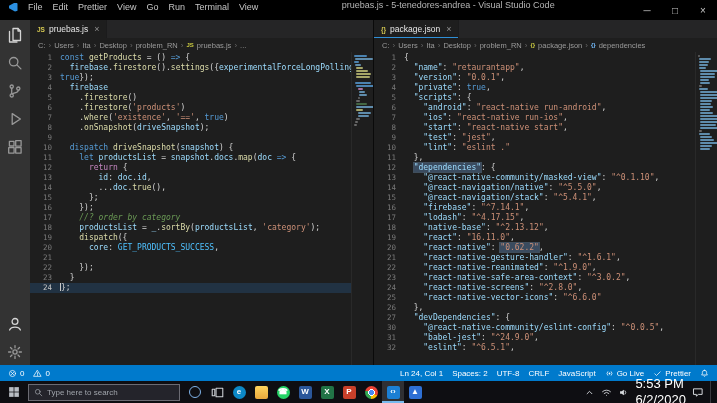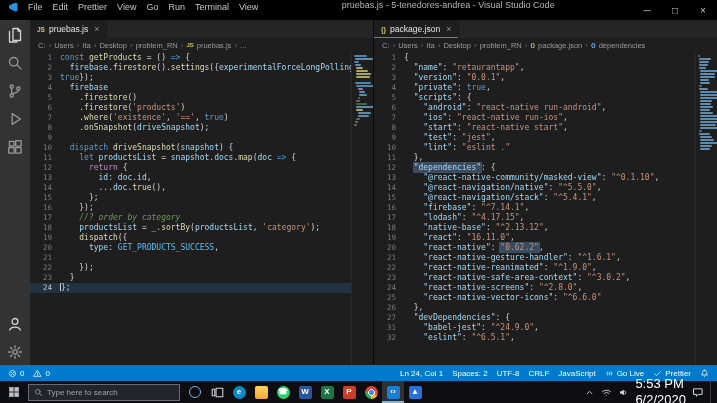--- a/index.html
+++ b/index.html
@@ -211,21 +211,21 @@
               <div class="code-line"><span class="ln">10</span><span class="lt"><span class="tk-pun">  </span><span class="tk-kw">dispatch </span><span class="tk-fn">driveSnapshot</span><span class="tk-pun">(</span><span class="tk-var">snapshot</span><span class="tk-pun">) {</span></span></div>
               <div class="code-line"><span class="ln">11</span><span class="lt"><span class="tk-pun">    </span><span class="tk-kw">let </span><span class="tk-var">productsList</span><span class="tk-pun"> = </span><span class="tk-var">snapshot</span><span class="tk-pun">.</span><span class="tk-var">docs</span><span class="tk-pun">.</span><span class="tk-fn">map</span><span class="tk-pun">(</span><span class="tk-var">doc</span><span class="tk-pun"> </span><span class="tk-kw">=&gt;</span><span class="tk-pun"> {</span></span></div>
               <div class="code-line"><span class="ln">12</span><span class="lt"><span class="tk-pun">      </span><span class="tk-ctl">return</span><span class="tk-pun"> {</span></span></div>
               <div class="code-line"><span class="ln">13</span><span class="lt"><span class="tk-pun">        </span><span class="tk-var">id</span><span class="tk-pun">: </span><span class="tk-var">doc</span><span class="tk-pun">.</span><span class="tk-var">id</span><span class="tk-pun">,</span></span></div>
               <div class="code-line"><span class="ln">14</span><span class="lt"><span class="tk-pun">        ...</span><span class="tk-var">doc</span><span class="tk-pun">.</span><span class="tk-fn">true</span><span class="tk-pun">(),</span></span></div>
               <div class="code-line"><span class="ln">15</span><span class="lt"><span class="tk-pun">      };</span></span></div>
               <div class="code-line"><span class="ln">16</span><span class="lt"><span class="tk-pun">    });</span></span></div>
               <div class="code-line"><span class="ln">17</span><span class="lt"><span class="tk-cmt">    //? order by category</span></span></div>
               <div class="code-line"><span class="ln">18</span><span class="lt"><span class="tk-pun">    </span><span class="tk-var">productsList</span><span class="tk-pun"> = </span><span class="tk-var">_</span><span class="tk-pun">.</span><span class="tk-fn">sortBy</span><span class="tk-pun">(</span><span class="tk-var">productsList</span><span class="tk-pun">, </span><span class="tk-str">'category'</span><span class="tk-pun">);</span></span></div>
               <div class="code-line"><span class="ln">19</span><span class="lt"><span class="tk-pun">    </span><span class="tk-fn">dispatch</span><span class="tk-pun">({</span></span></div>
-              <div class="code-line"><span class="ln">20</span><span class="lt"><span class="tk-pun">      </span><span class="tk-var">type</span><span class="tk-pun">: </span><span class="tk-const">GET_PRODUCTS_SUCCESS</span><span class="tk-pun">,</span></span></div>
+              <div class="code-line"><span class="ln">20</span><span class="lt"><span class="tk-pun">      </span><span class="tk-var">core</span><span class="tk-pun">: </span><span class="tk-const">GET_PRODUCTS_SUCCESS</span><span class="tk-pun">,</span></span></div>
               <div class="code-line"><span class="ln">21</span></div>
               <div class="code-line"><span class="ln">22</span><span class="lt"><span class="tk-pun">    });</span></span></div>
               <div class="code-line"><span class="ln">23</span><span class="lt"><span class="tk-pun">  }</span></span></div>
               <div class="code-line current"><span class="ln">24</span><span class="lt"><span class="caret"></span><span class="tk-pun">};</span></span></div>
             </div>
           <div class="minimap">
               <div class="mm-line" style="margin-left: 2px; width: 13.34px; background: rgb(86, 156, 214);"></div>
               <div class="mm-line" style="margin-left: 3.2px; width: 18px; background: rgb(111, 168, 208);"></div>
               <div class="mm-line" style="margin-left: 2px; width: 4.94px; background: rgb(86, 156, 214);"></div>
               <div class="mm-line" style="margin-left: 3.2px; width: 5.36px; background: rgb(111, 168, 208);"></div>
@@ -300,20 +300,21 @@
               <div class="code-line"><span class="ln">18</span><span class="lt"><span class="tk-pun">    </span><span class="tk-key">"native-base"</span><span class="tk-pun">: </span><span class="tk-str">"^2.13.12"</span><span class="tk-pun">,</span></span></div>
               <div class="code-line"><span class="ln">19</span><span class="lt"><span class="tk-pun">    </span><span class="tk-key">"react"</span><span class="tk-pun">: </span><span class="tk-str">"16.11.0"</span><span class="tk-pun">,</span></span></div>
               <div class="code-line"><span class="ln">20</span><span class="lt"><span class="tk-pun">    </span><span class="tk-key">"react-native"</span><span class="tk-pun">: </span><span class="tk-str word-hl">"0.62.2"</span><span class="tk-pun">,</span></span></div>
               <div class="code-line"><span class="ln">21</span><span class="lt"><span class="tk-pun">    </span><span class="tk-key">"react-native-gesture-handler"</span><span class="tk-pun">: </span><span class="tk-str">"^1.6.1"</span><span class="tk-pun">,</span></span></div>
               <div class="code-line"><span class="ln">22</span><span class="lt"><span class="tk-pun">    </span><span class="tk-key">"react-native-reanimated"</span><span class="tk-pun">: </span><span class="tk-str">"^1.9.0"</span><span class="tk-pun">,</span></span></div>
               <div class="code-line"><span class="ln">23</span><span class="lt"><span class="tk-pun">    </span><span class="tk-key">"react-native-safe-area-context"</span><span class="tk-pun">: </span><span class="tk-str">"^3.0.2"</span><span class="tk-pun">,</span></span></div>
               <div class="code-line"><span class="ln">24</span><span class="lt"><span class="tk-pun">    </span><span class="tk-key">"react-native-screens"</span><span class="tk-pun">: </span><span class="tk-str">"^2.8.0"</span><span class="tk-pun">,</span></span></div>
               <div class="code-line"><span class="ln">25</span><span class="lt"><span class="tk-pun">    </span><span class="tk-key">"react-native-vector-icons"</span><span class="tk-pun">: </span><span class="tk-str">"^6.6.0"</span></span></div>
               <div class="code-line"><span class="ln">26</span><span class="lt"><span class="tk-pun">  },</span></span></div>
               <div class="code-line"><span class="ln">27</span><span class="lt"><span class="tk-pun">  </span><span class="tk-key">"devDependencies"</span><span class="tk-pun">: {</span></span></div>
+              <div class="code-line"><span class="ln">30</span><span class="lt"><span class="tk-pun">    </span><span class="tk-key">"@react-native-community/eslint-config"</span><span class="tk-pun">: </span><span class="tk-str">"^0.0.5"</span><span class="tk-pun">,</span></span></div>
               <div class="code-line"><span class="ln">31</span><span class="lt"><span class="tk-pun">    </span><span class="tk-key">"babel-jest"</span><span class="tk-pun">: </span><span class="tk-str">"^24.9.0"</span><span class="tk-pun">,</span></span></div>
               <div class="code-line"><span class="ln">32</span><span class="lt"><span class="tk-pun">    </span><span class="tk-key">"eslint"</span><span class="tk-pun">: </span><span class="tk-str">"^6.5.1"</span><span class="tk-pun">,</span></span></div>
             </div>
           <div class="minimap">
               <div class="mm-line" style="margin-left: 2px; width: 2.42px; background: rgb(122, 122, 122);"></div>
               <div class="mm-line" style="margin-left: 3.2px; width: 11.66px; background: rgb(111, 168, 208);"></div>
               <div class="mm-line" style="margin-left: 3.2px; width: 9.98px; background: rgb(111, 168, 208);"></div>
               <div class="mm-line" style="margin-left: 3.2px; width: 8.72px; background: rgb(111, 168, 208);"></div>
               <div class="mm-line" style="margin-left: 3.2px; width: 7.04px; background: rgb(111, 168, 208);"></div>
               <div class="mm-line" style="margin-left: 4.4px; width: 17.96px; background: rgb(111, 168, 208);"></div>

